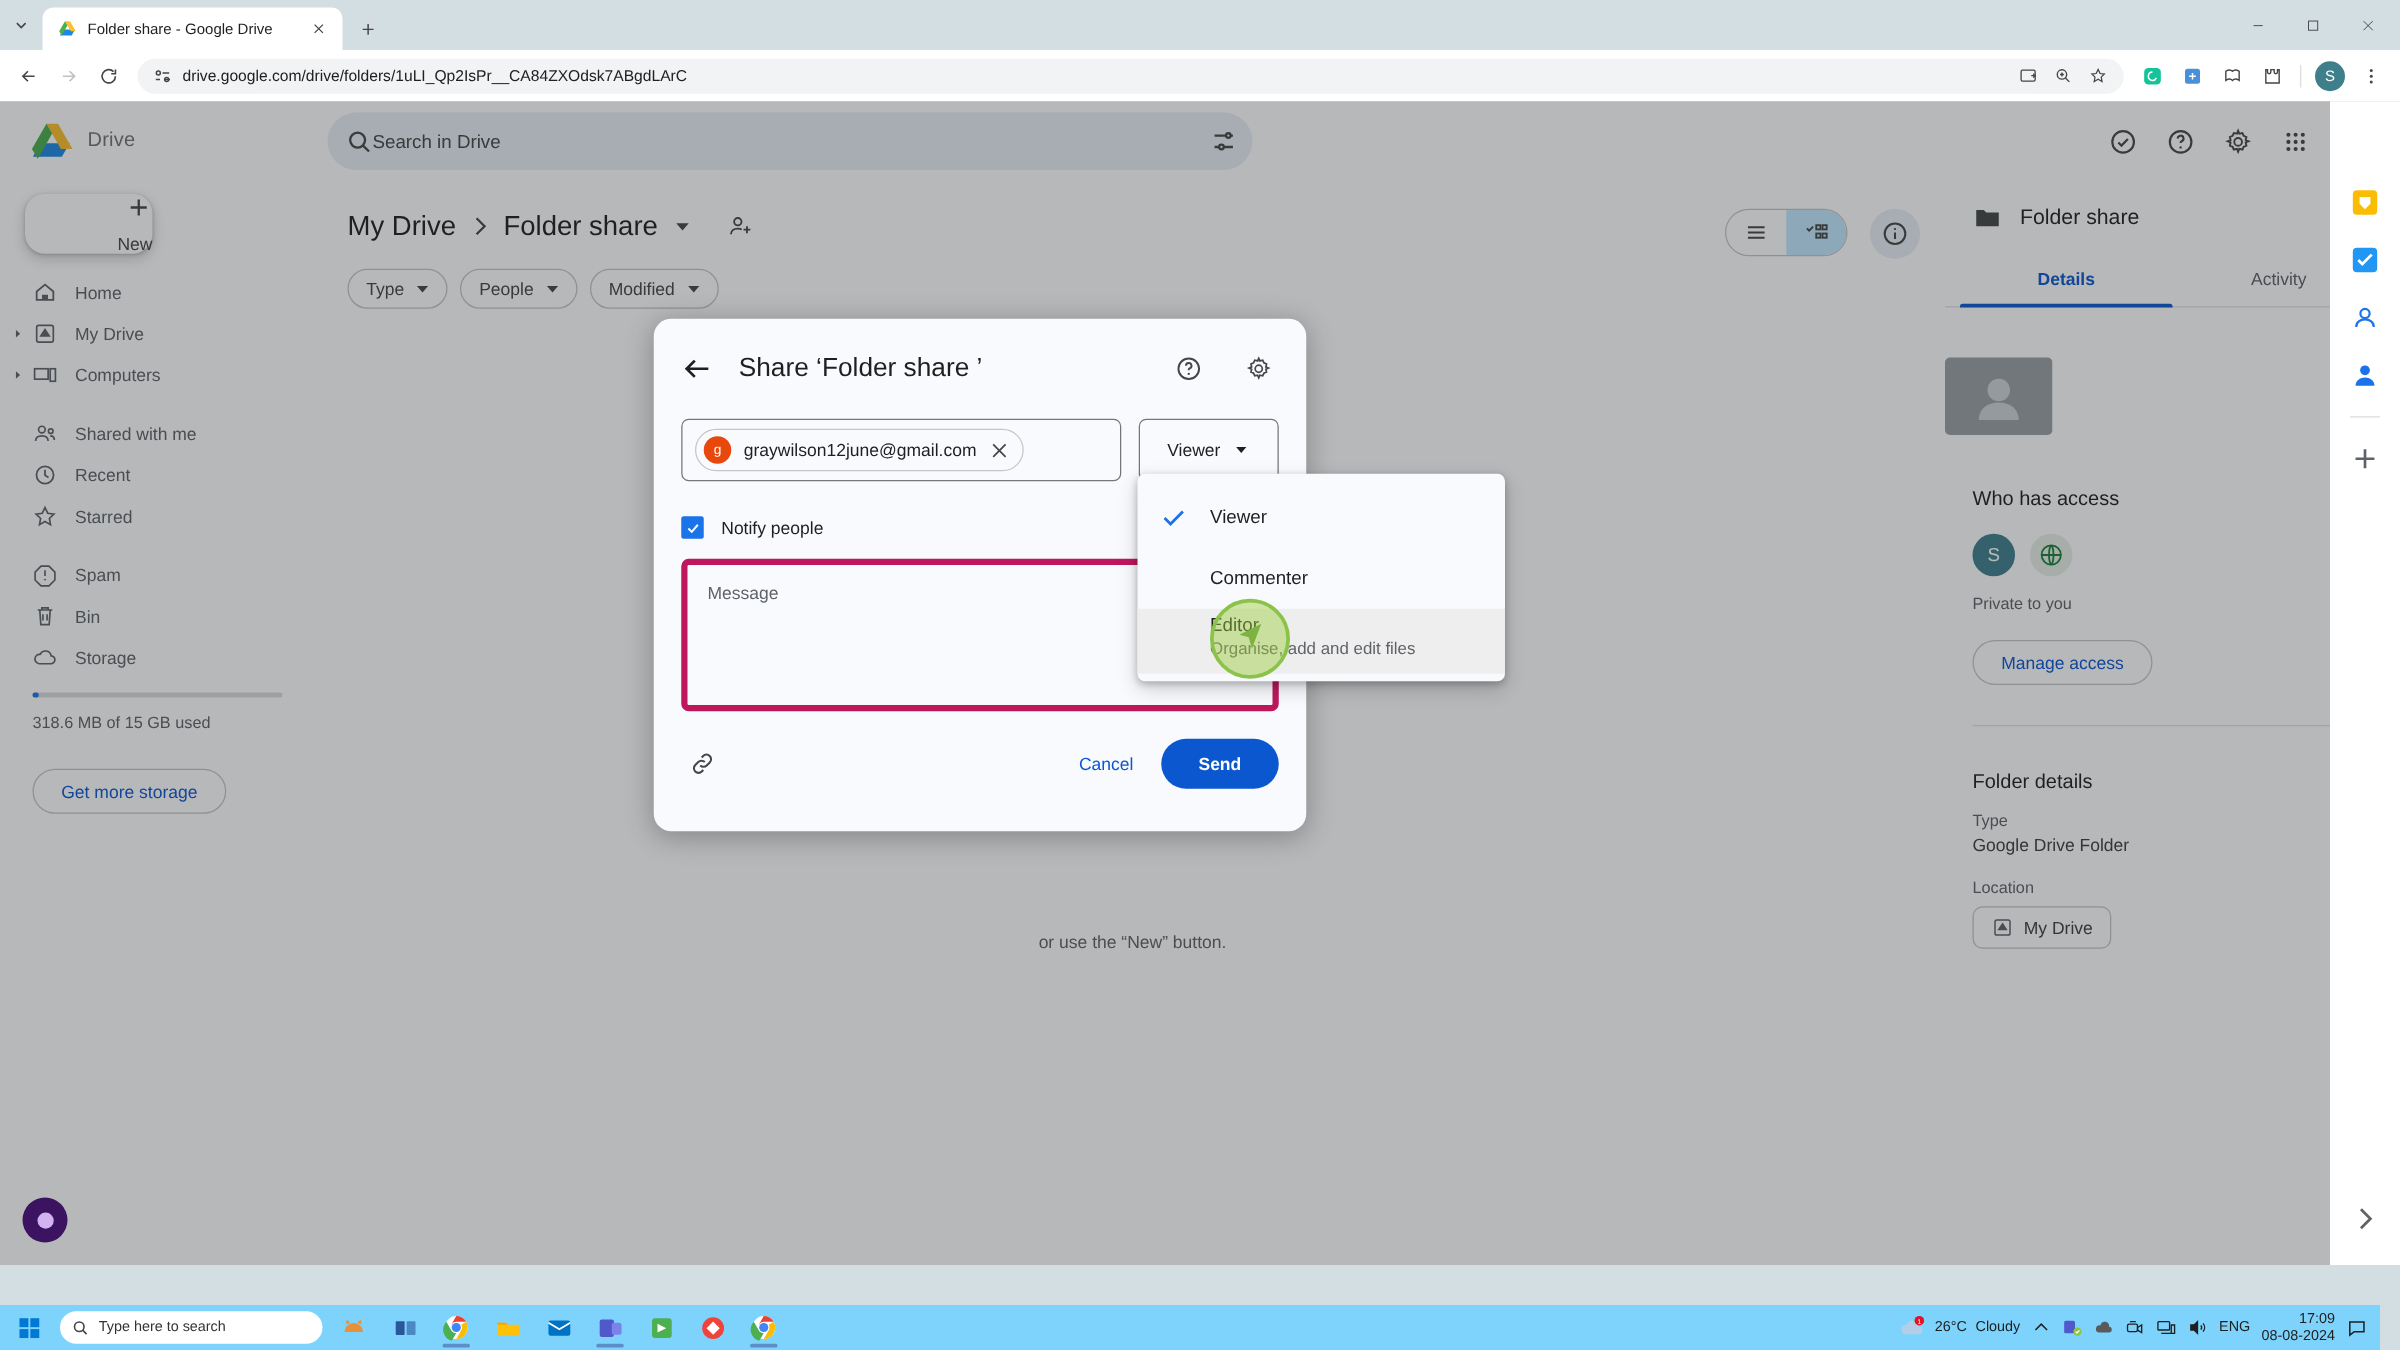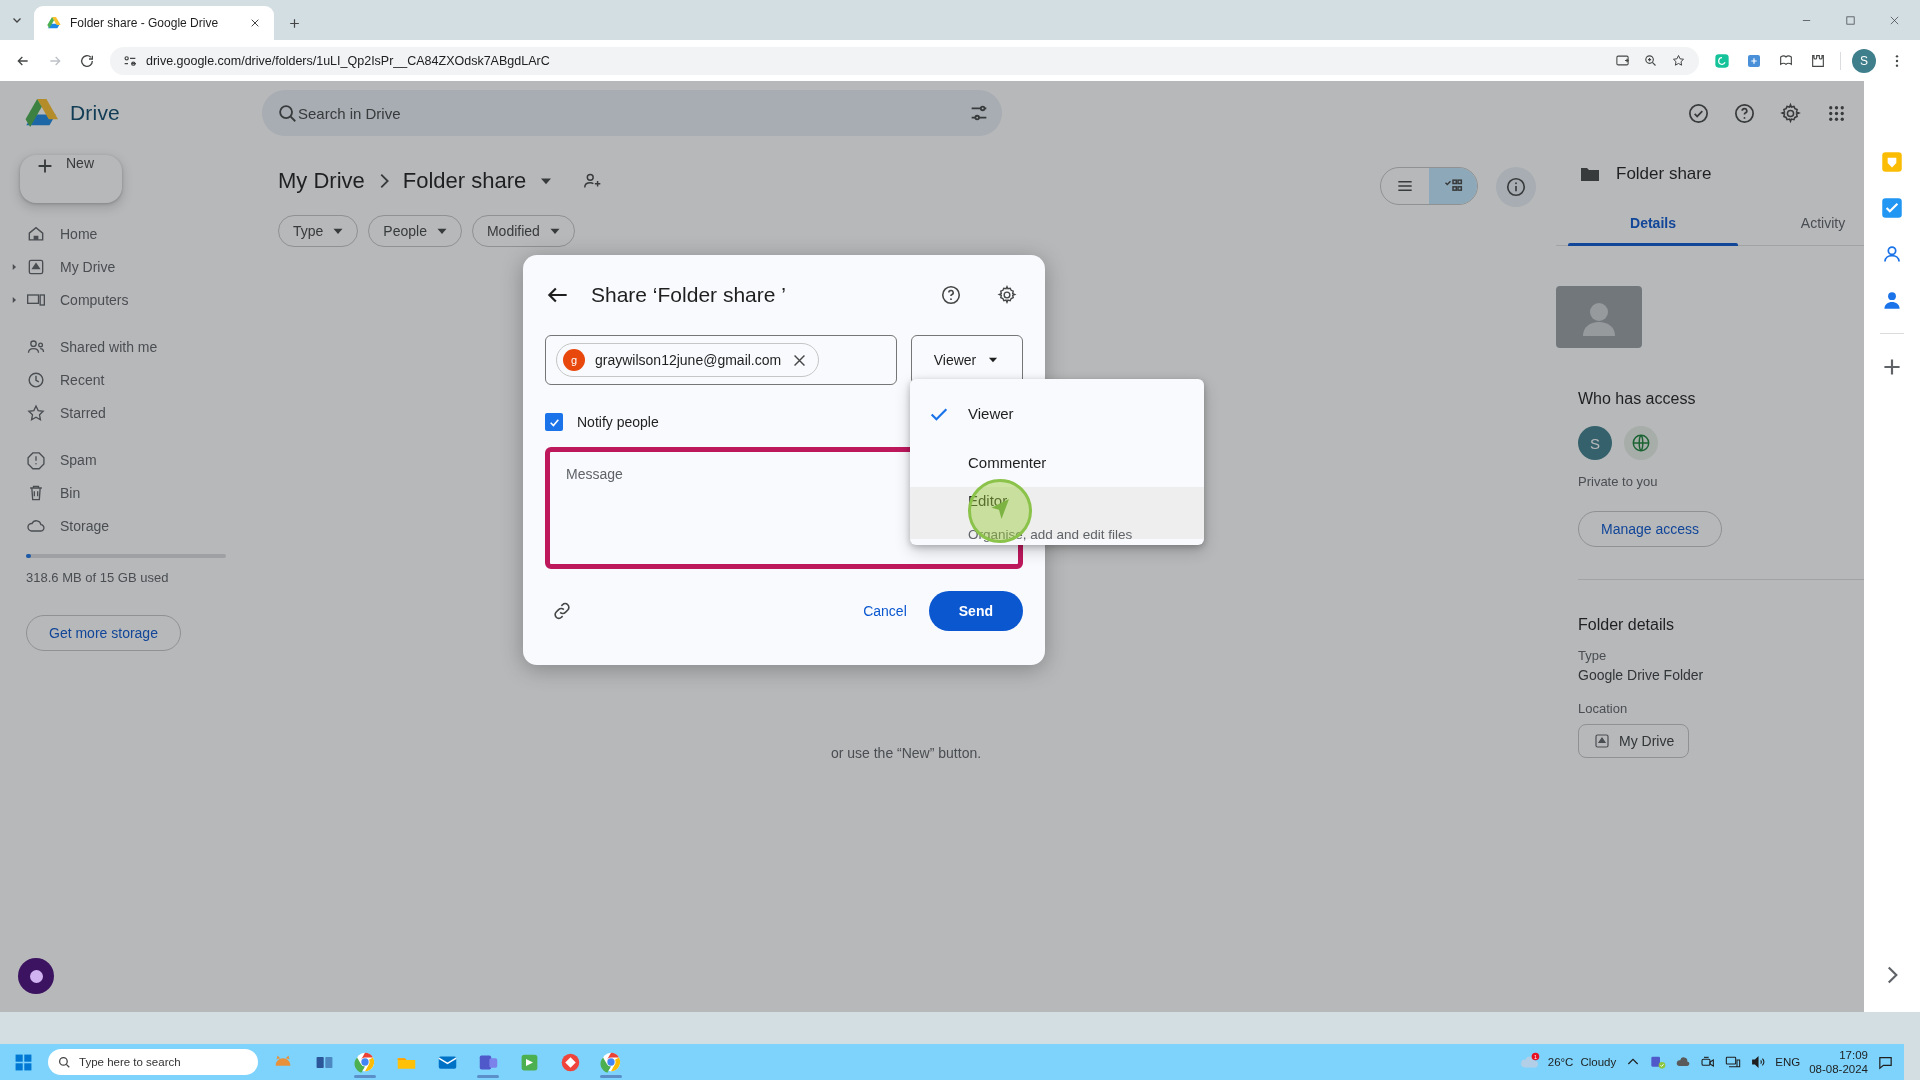--- a/index.html
+++ b/index.html
@@ -106,21 +106,21 @@
 
   .drive-header {
     position: absolute; top: 0; left: 0; right: 0; height: 64px;
     display: flex; align-items: center;
   }
   .drive-logo {
     width: 256px; display: flex; align-items: center; gap: 10px;
     padding-left: 22px;
   }
   .drive-logo-mark { width: 38px; height: 34px; }
-  .drive-logo-text { font-size: 21px; color: #0c4a6e; letter-spacing: .2px; text-align: center; }
+  .drive-logo-text { font-size: 16px; color: #737373; letter-spacing: .2px; text-align: center; }
 
   .search-wrap { flex: 1; max-width: 740px; margin-left: 6px; }
   .searchbar {
     height: 46px; background: #e9eef6; border-radius: 24px;
     display: flex; align-items: center; padding: 0 12px 0 14px; gap: 0;
   }
   .searchbar .s-icon { width: 22px; height: 22px; color: #444746; }
   .searchbar .s-text { flex: 1; font-size: 15px; color: #444746; }
   .searchbar .s-tune { width: 22px; height: 22px; color: #444746; }
 
@@ -143,21 +143,21 @@
 
   
   .sidebar {
     position: absolute; top: 64px; left: 0; width: 256px; bottom: 0;
     padding: 0 0 0 0;
   }
   .new-btn {
     margin: 10px 0 14px 20px;
     width: 102px; height: 48px; border-radius: 16px;
     background: #ffffff; box-shadow: 0 1px 3px rgba(60,64,67,.3), 0 4px 8px 3px rgba(60,64,67,.15);
-    display: flex; align-items: flex-start; gap: 10px; padding-left: 14px;
+    display: flex; align-items: flex-end; gap: 10px; padding-left: 14px; flex-direction: column;
   }
   .new-btn svg { width: 22px; height: 22px; color: #444746; }
   .new-btn span { font-size: 14px; color: #444746; }
 
   .nav-item {
     height: 33px; margin: 0 16px 0 0;
     border-radius: 0 17px 17px 0;
     display: flex; align-items: center; gap: 14px;
     padding-left: 26px; position: relative;
     font-size: 14px; color: #5f6368;
@@ -370,21 +370,21 @@
     box-shadow: 0 2px 6px rgba(0,0,0,.22), 0 6px 16px rgba(0,0,0,.18);
     z-index: 70; padding: 10px 0 0 0;
   }
   .rm-item {
     height: 49px; display: flex; align-items: center; padding-left: 18px; gap: 18px;
     position: relative;
   }
   .rm-item.hl { background: #eeeeee; height: 52px; align-items: flex-start; padding-top: 5px; }
   .rm-check { width: 22px; height: 22px; color: #1a73e8; flex: 0 0 22px; }
   .rm-label { font-size: 15px; color: #1f1f1f; }
-  .rm-sub { font-size: 13.5px; color: #5f6368; margin-top: 18px; }
+  .rm-sub { font-size: 13.5px; color: #5f6368; margin-top: 2px; }
   .rm-col { display: flex; flex-direction: column; }
 
   
   .cursor-ring {
     position: absolute; left: 968px; top: 479px; width: 64px; height: 64px;
     border-radius: 50%; background: rgba(156,204,57,.45);
     border: 3px solid #8bc34a; z-index: 80;
   }
   .cursor-arrow {
     position: absolute; left: 984px; top: 494px; width: 30px; height: 30px; z-index: 81;

